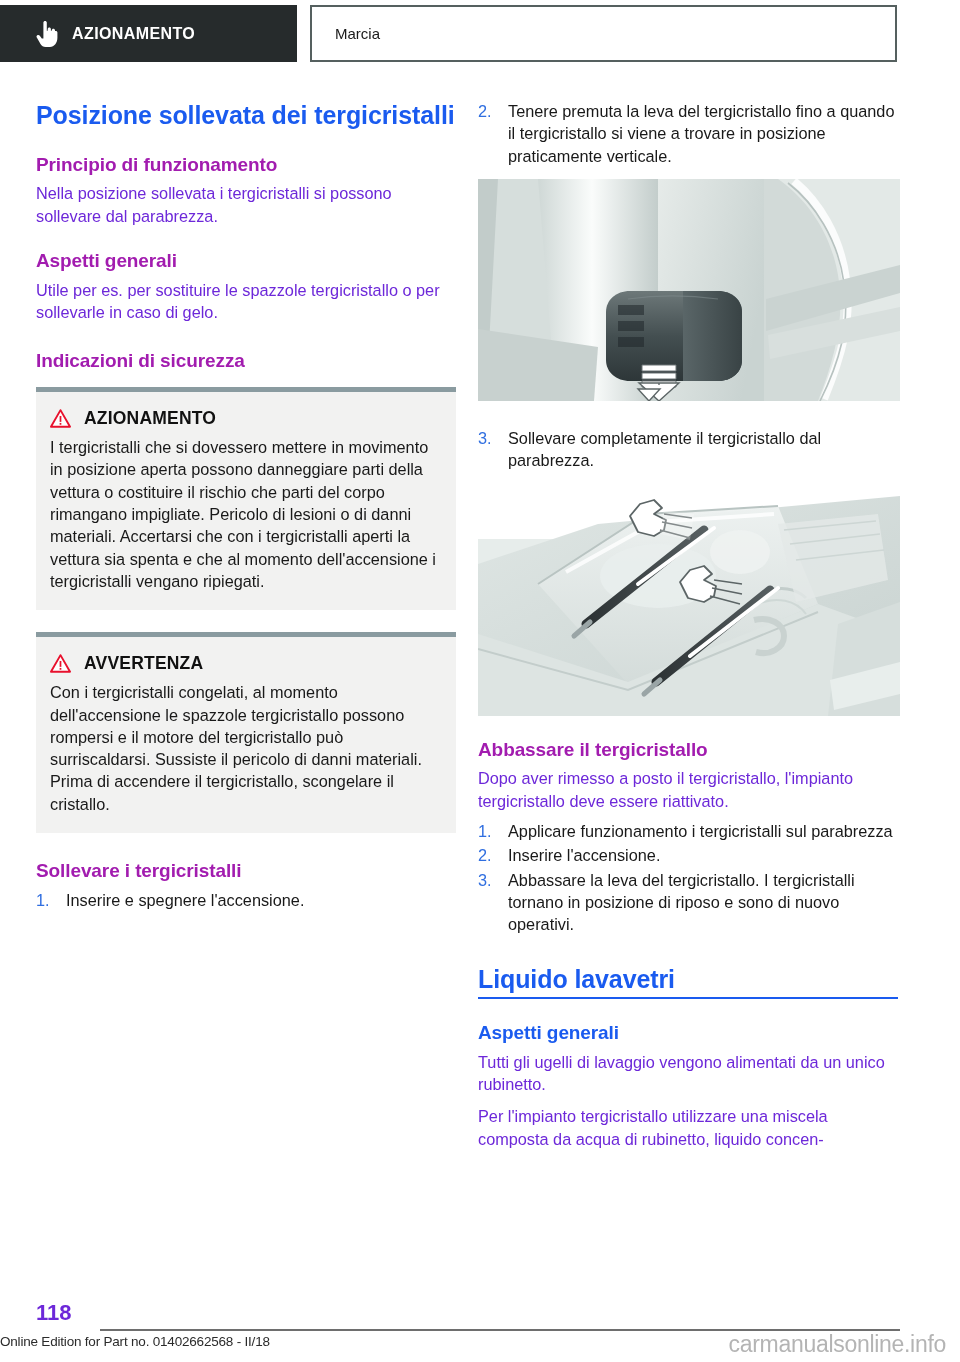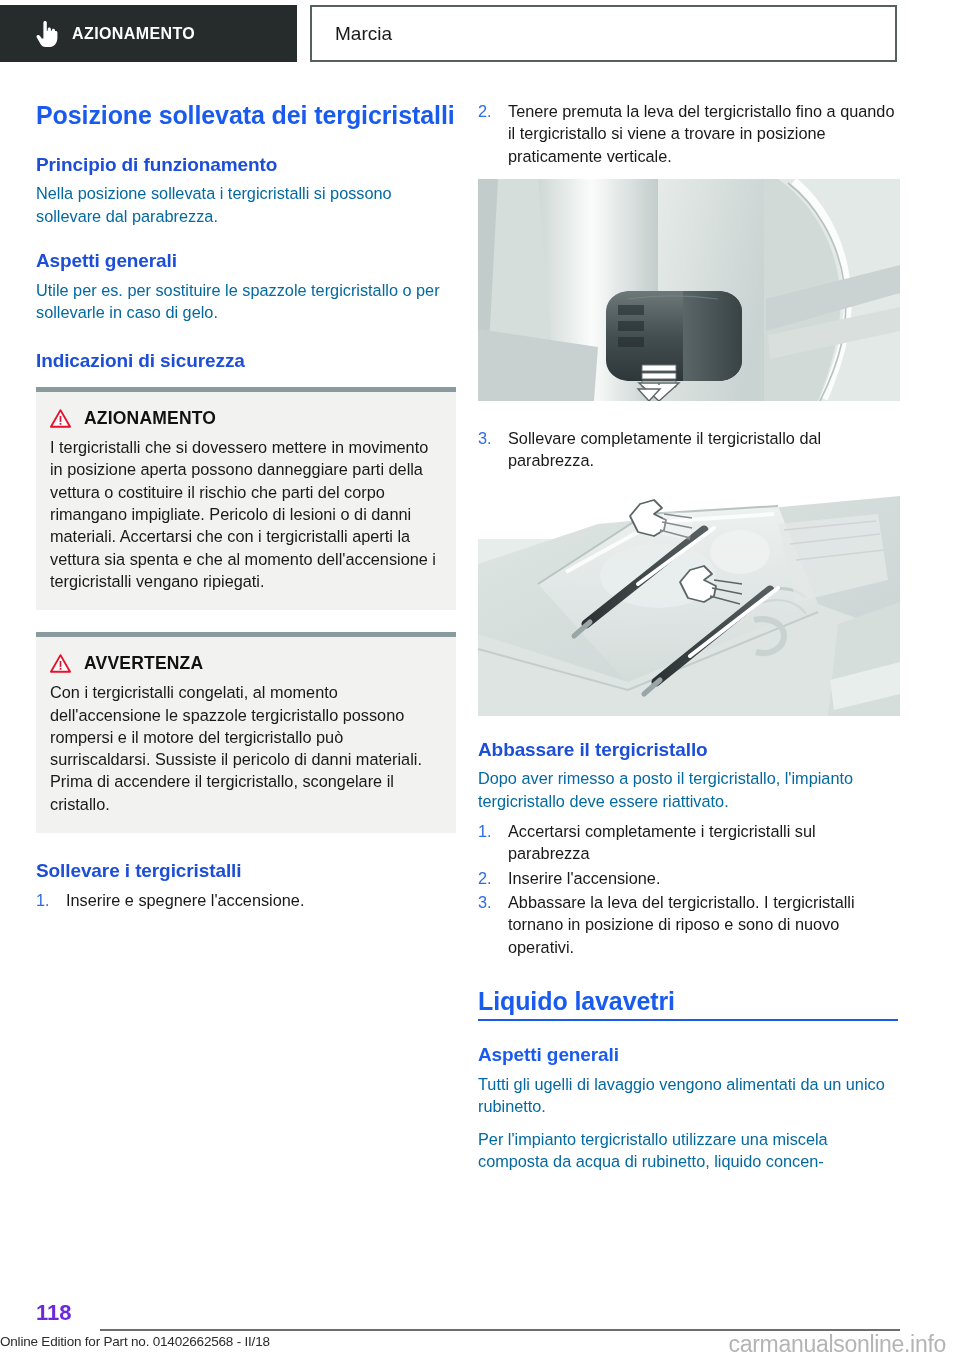--- a/index.html
+++ b/index.html
@@ -19,39 +19,39 @@
   }
   .hand-icon { width: 22px; height: 26px; flex: 0 0 auto; margin-right: 14px; }
   .tab-chapter-label {
     color: #ffffff; font-size: 16px; font-weight: bold; letter-spacing: .4px;
   }
   .tab-section {
     position: absolute; left: 310px; top: 5px; width: 587px; height: 57px;
     background: #ffffff; border: 2px solid #55605f;
     display: flex; align-items: center; padding-left: 23px;
   }
-  .tab-section-label { color: #1a1a1a; font-size: 19px; }
+  .tab-section-label { color: #1a1a1a; font-size: 15px; }
 
   
   .col { position: absolute; top: 100px; width: 420px; }
   .col-left  { left: 36px; }
   .col-right { left: 478px; }
 
   h1.doc-title {
     color: #1a5bef; font-size: 25px; font-weight: bold;
     line-height: 1.22; letter-spacing: -.1px;
   }
   h1.doc-title.ruled { border-bottom: 2px solid #1a5bef; padding-bottom: 3px; }
   h2.sub {
-    color: #1d4ed8; font-size: 19px; font-weight: bold;
+    color: #a21caf; font-size: 19px; font-weight: bold;
     line-height: 1.25; letter-spacing: -.1px;
   }
   h2.sub.strong { color: #1a5bef; }
   p.body {
-    color: #0369a1; font-size: 16.3px; line-height: 1.37;
+    color: #6d28d9; font-size: 16.3px; line-height: 1.37;
   }
   .sp6  { height: 6px; }  .sp8 { height: 8px; }
   .sp10 { height: 10px; } .sp14 { height: 14px; } .sp22 { height: 22px; }
   .sp26 { height: 26px; }
 
   
   ol.steps { list-style: none; }
   ol.steps li {
     position: relative; padding-left: 30px;
     color: #191919; font-size: 16.3px; line-height: 1.37; margin-bottom: 2px;
@@ -317,21 +317,21 @@
 
     <h2 class="sub">Abbassare il tergicristallo</h2>
     <div class="sp6"></div>
     <p class="body">Dopo aver rimesso a posto il tergicristallo, l'impianto tergicristallo deve essere riattivato.</p>
 
     <div class="sp8"></div>
 
     <ol class="steps">
       <li>
         <span class="num">1.</span>
-        <span>Accertarsi completamente i tergicristalli sul parabrezza</span>
+        <span>Applicare funzionamento i tergicristalli sul parabrezza</span>
       </li>
       <li>
         <span class="num">2.</span>
         <span>Inserire l'accensione.</span>
       </li>
       <li>
         <span class="num">3.</span>
         <span>Abbassare la leva del tergicristallo. I tergicristalli tornano in posizione di riposo e sono di nuovo operativi.</span>
       </li>
     </ol>

